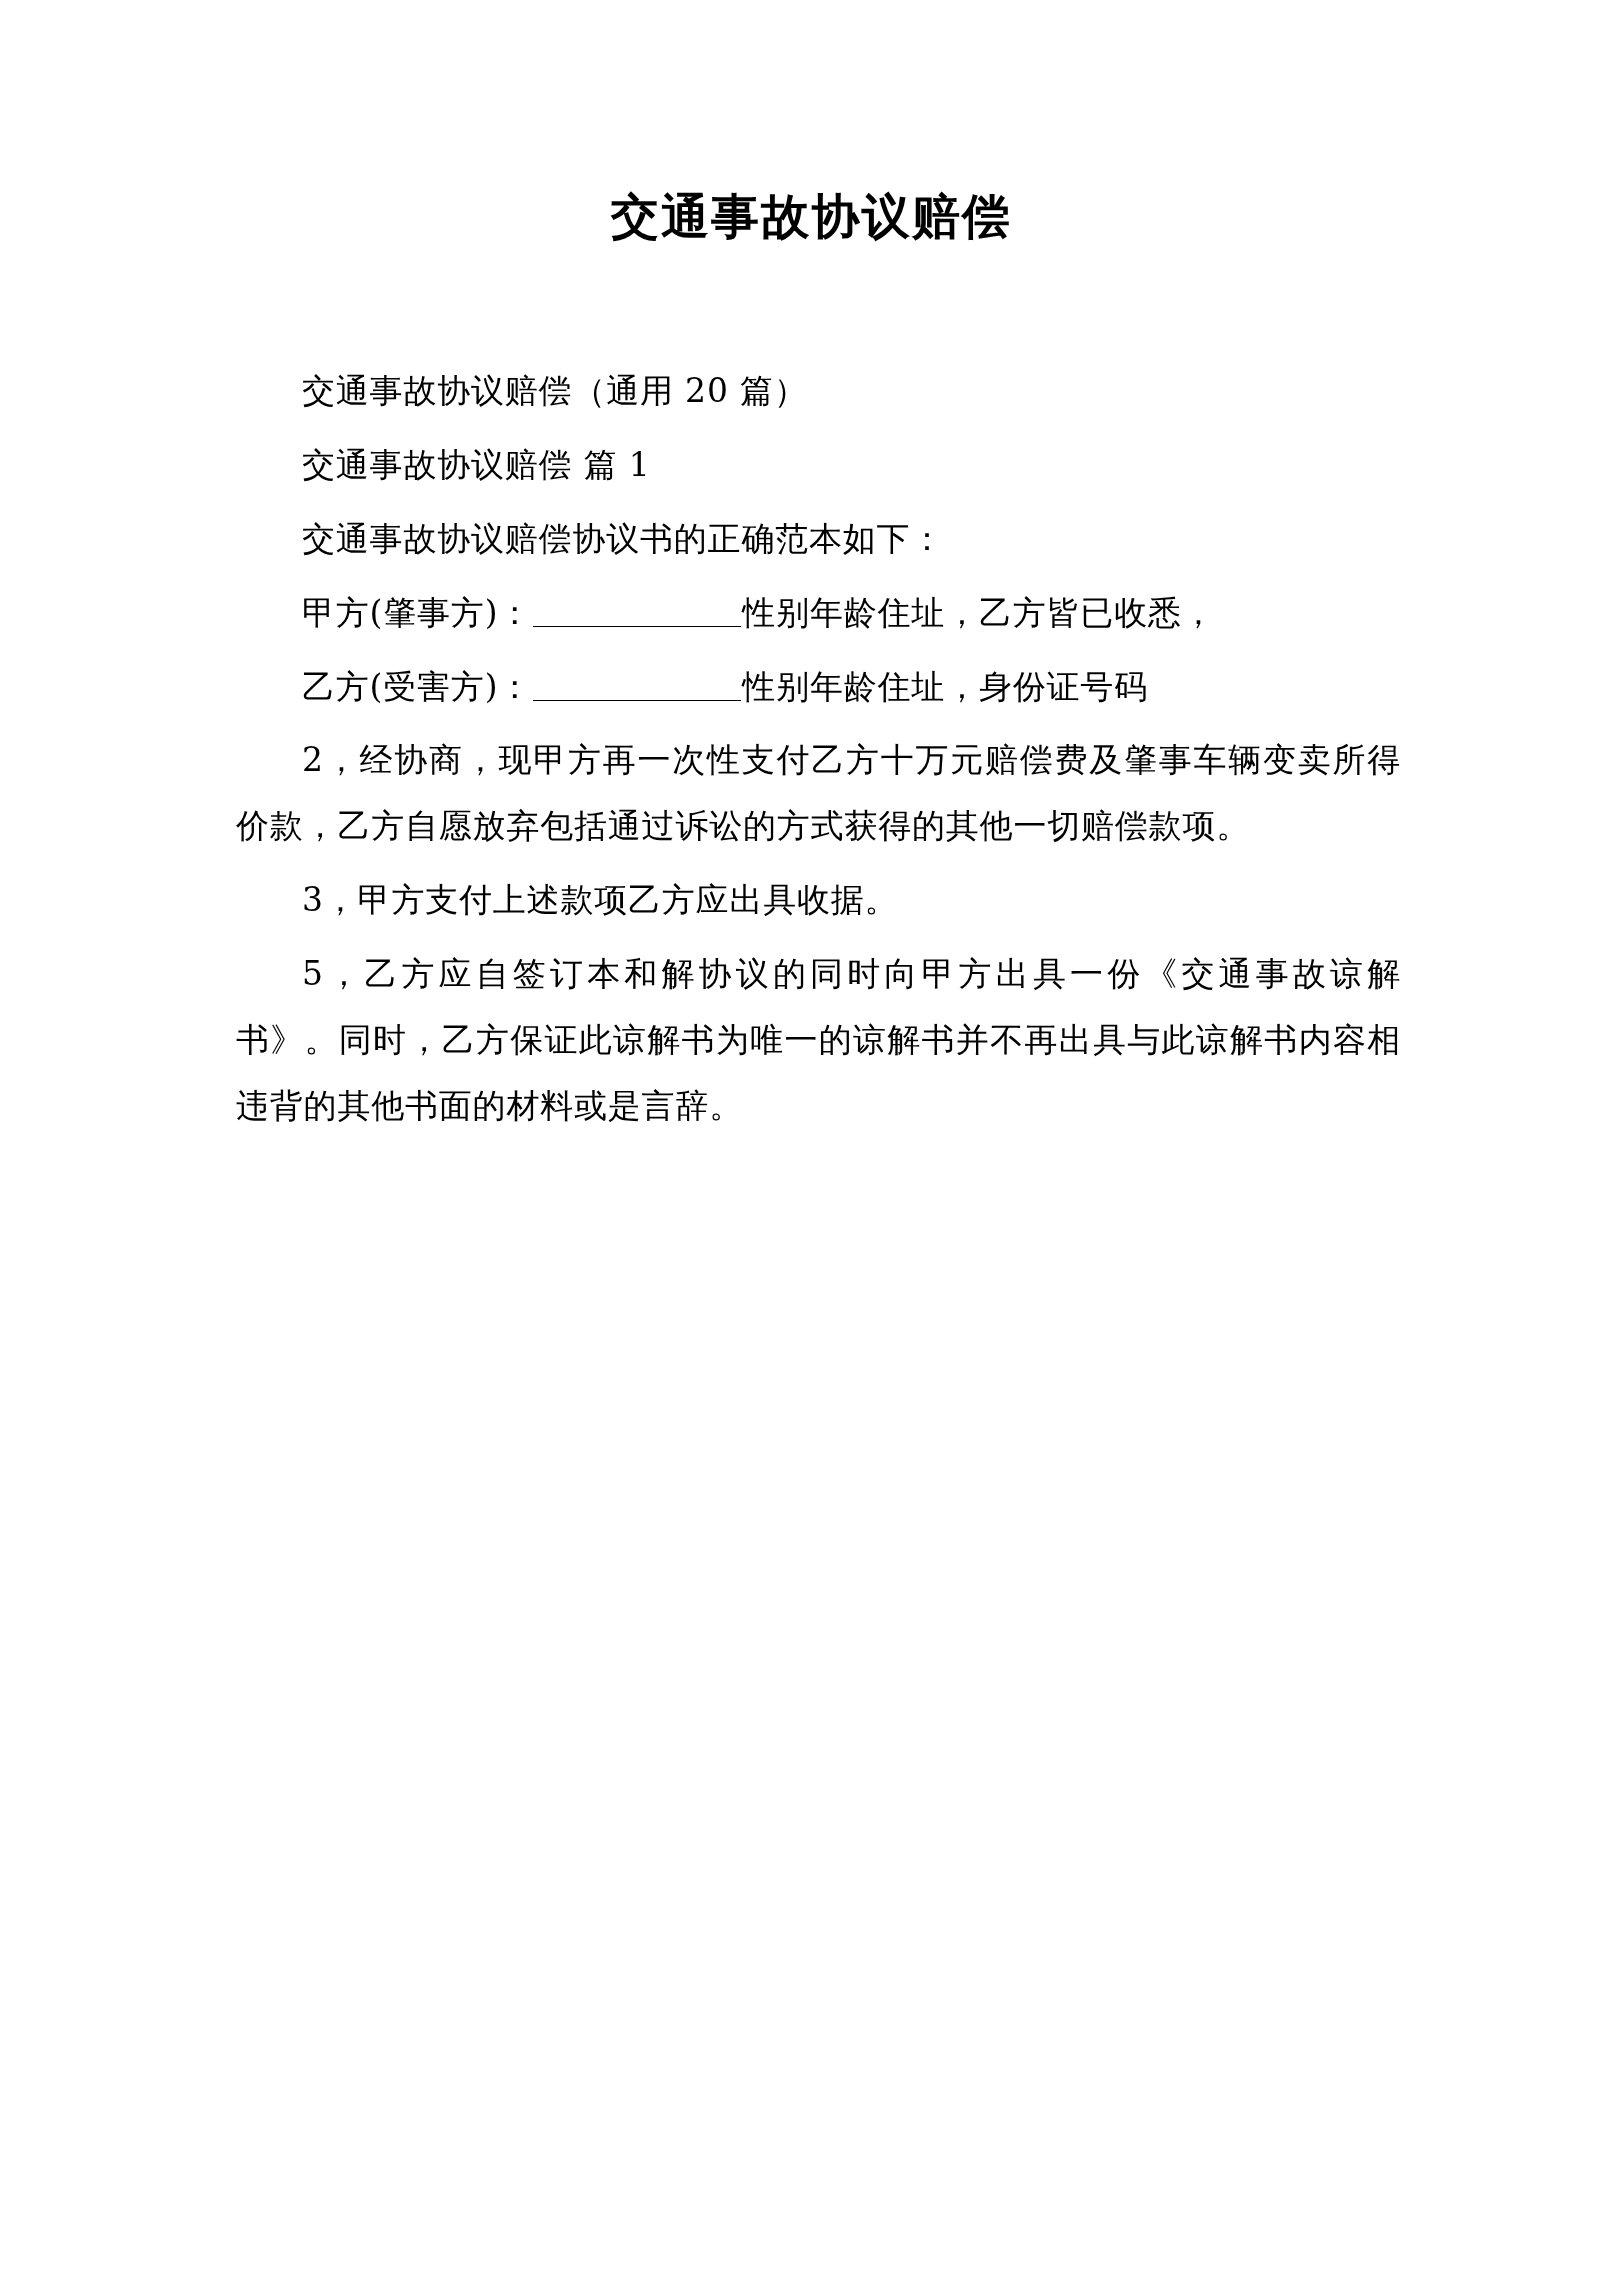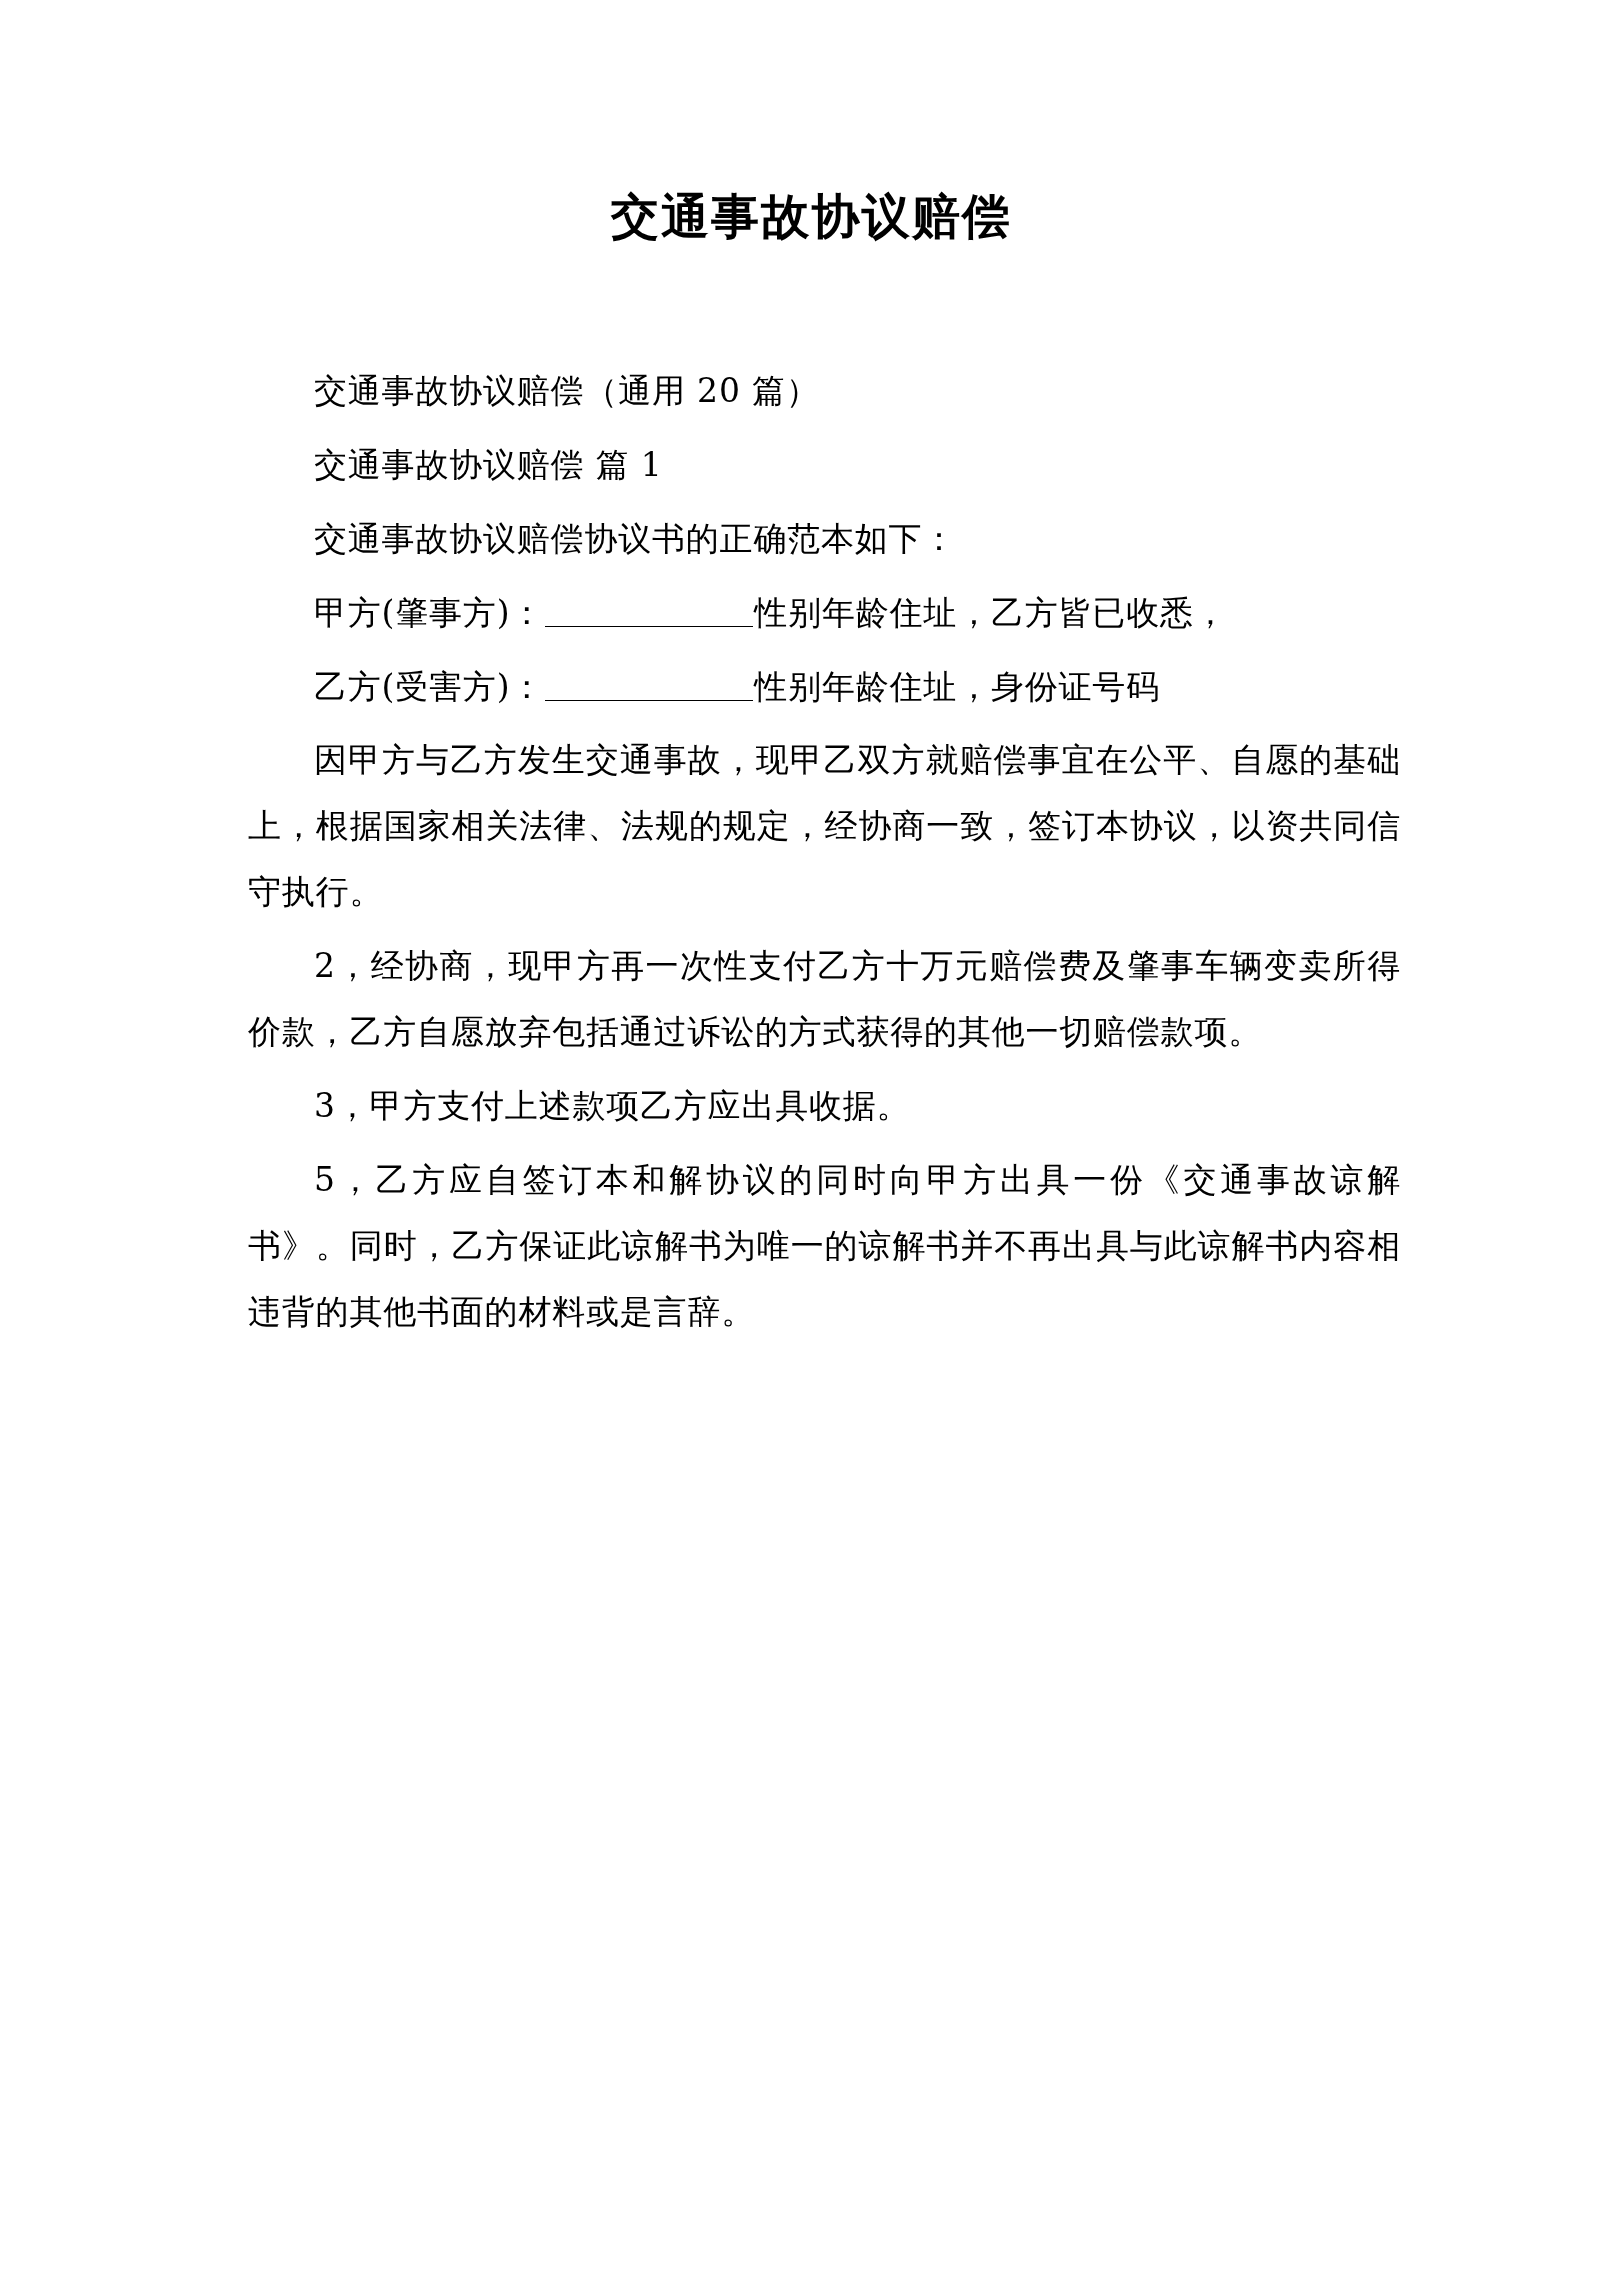--- a/index.html
+++ b/index.html
@@ -36,21 +36,20 @@
     font-size: 33px;
     line-height: 66px;
     margin: 0 0 7.9px 0;
     text-align: justify;
     text-justify: inter-ideograph;
     letter-spacing: 0.8px;
     font-family: "DejaVu Serif", "Liberation Serif", serif;
   }
   p.indent {
     text-indent: 66px;
-    margin-left: 12px;
   }
   .blank-line {
     display: inline-block;
     border-bottom: 1.7px solid #000;
     width: 208px;
     vertical-align: -3.4px;
     margin: 0 1.1px;
   }
 </style>
 </head>
@@ -65,21 +64,20 @@
     <p class="para indent">交通事故协议赔偿（通用 20 篇）</p>
 
     <p class="para indent">交通事故协议赔偿  篇 1</p>
 
     <p class="para indent">交通事故协议赔偿协议书的正确范本如下：</p>
 
     <p class="para indent"><span>甲方(肇事方)：</span><span class="blank-line"></span><span>性别年龄住址，乙方皆已收悉，</span></p>
 
     <p class="para indent"><span>乙方(受害方)：</span><span class="blank-line"></span><span>性别年龄住址，身份证号码</span></p>
 
-    <p class="para indent">因甲方与乙方发生交通事故，现甲乙双方就赔偿事宜在公平、自愿的基础上，根据国家相关法律、法规的规定，经协商一致，签订本协议，以资共同信守执行。</p>
 
 
     <p class="para indent">2，经协商，现甲方再一次性支付乙方十万元赔偿费及肇事车辆变卖所得价款，乙方自愿放弃包括通过诉讼的方式获得的其他一切赔偿款项。</p>
 
     <p class="para indent">3，甲方支付上述款项乙方应出具收据。</p>
 
 
     <p class="para indent">5，乙方应自签订本和解协议的同时向甲方出具一份《交通事故谅解书》。同时，乙方保证此谅解书为唯一的谅解书并不再出具与此谅解书内容相违背的其他书面的材料或是言辞。</p>
 
 

